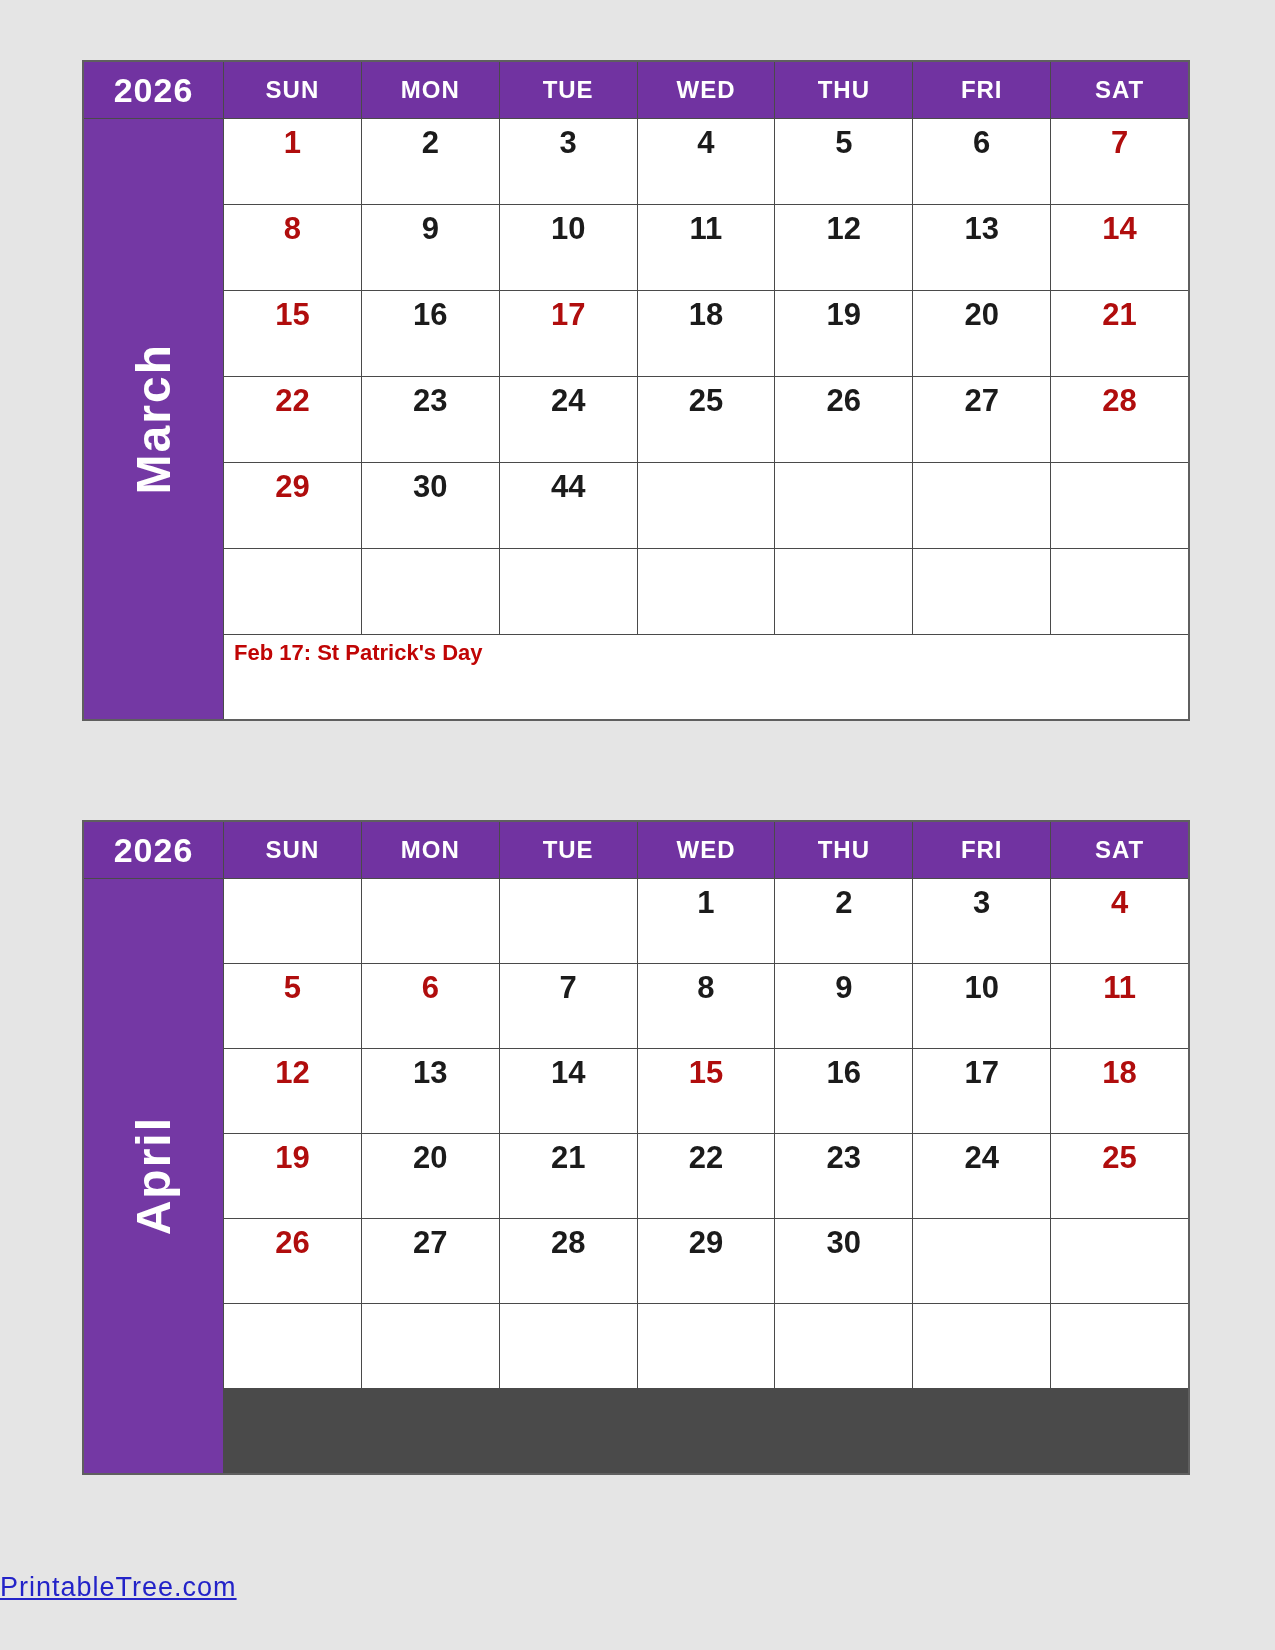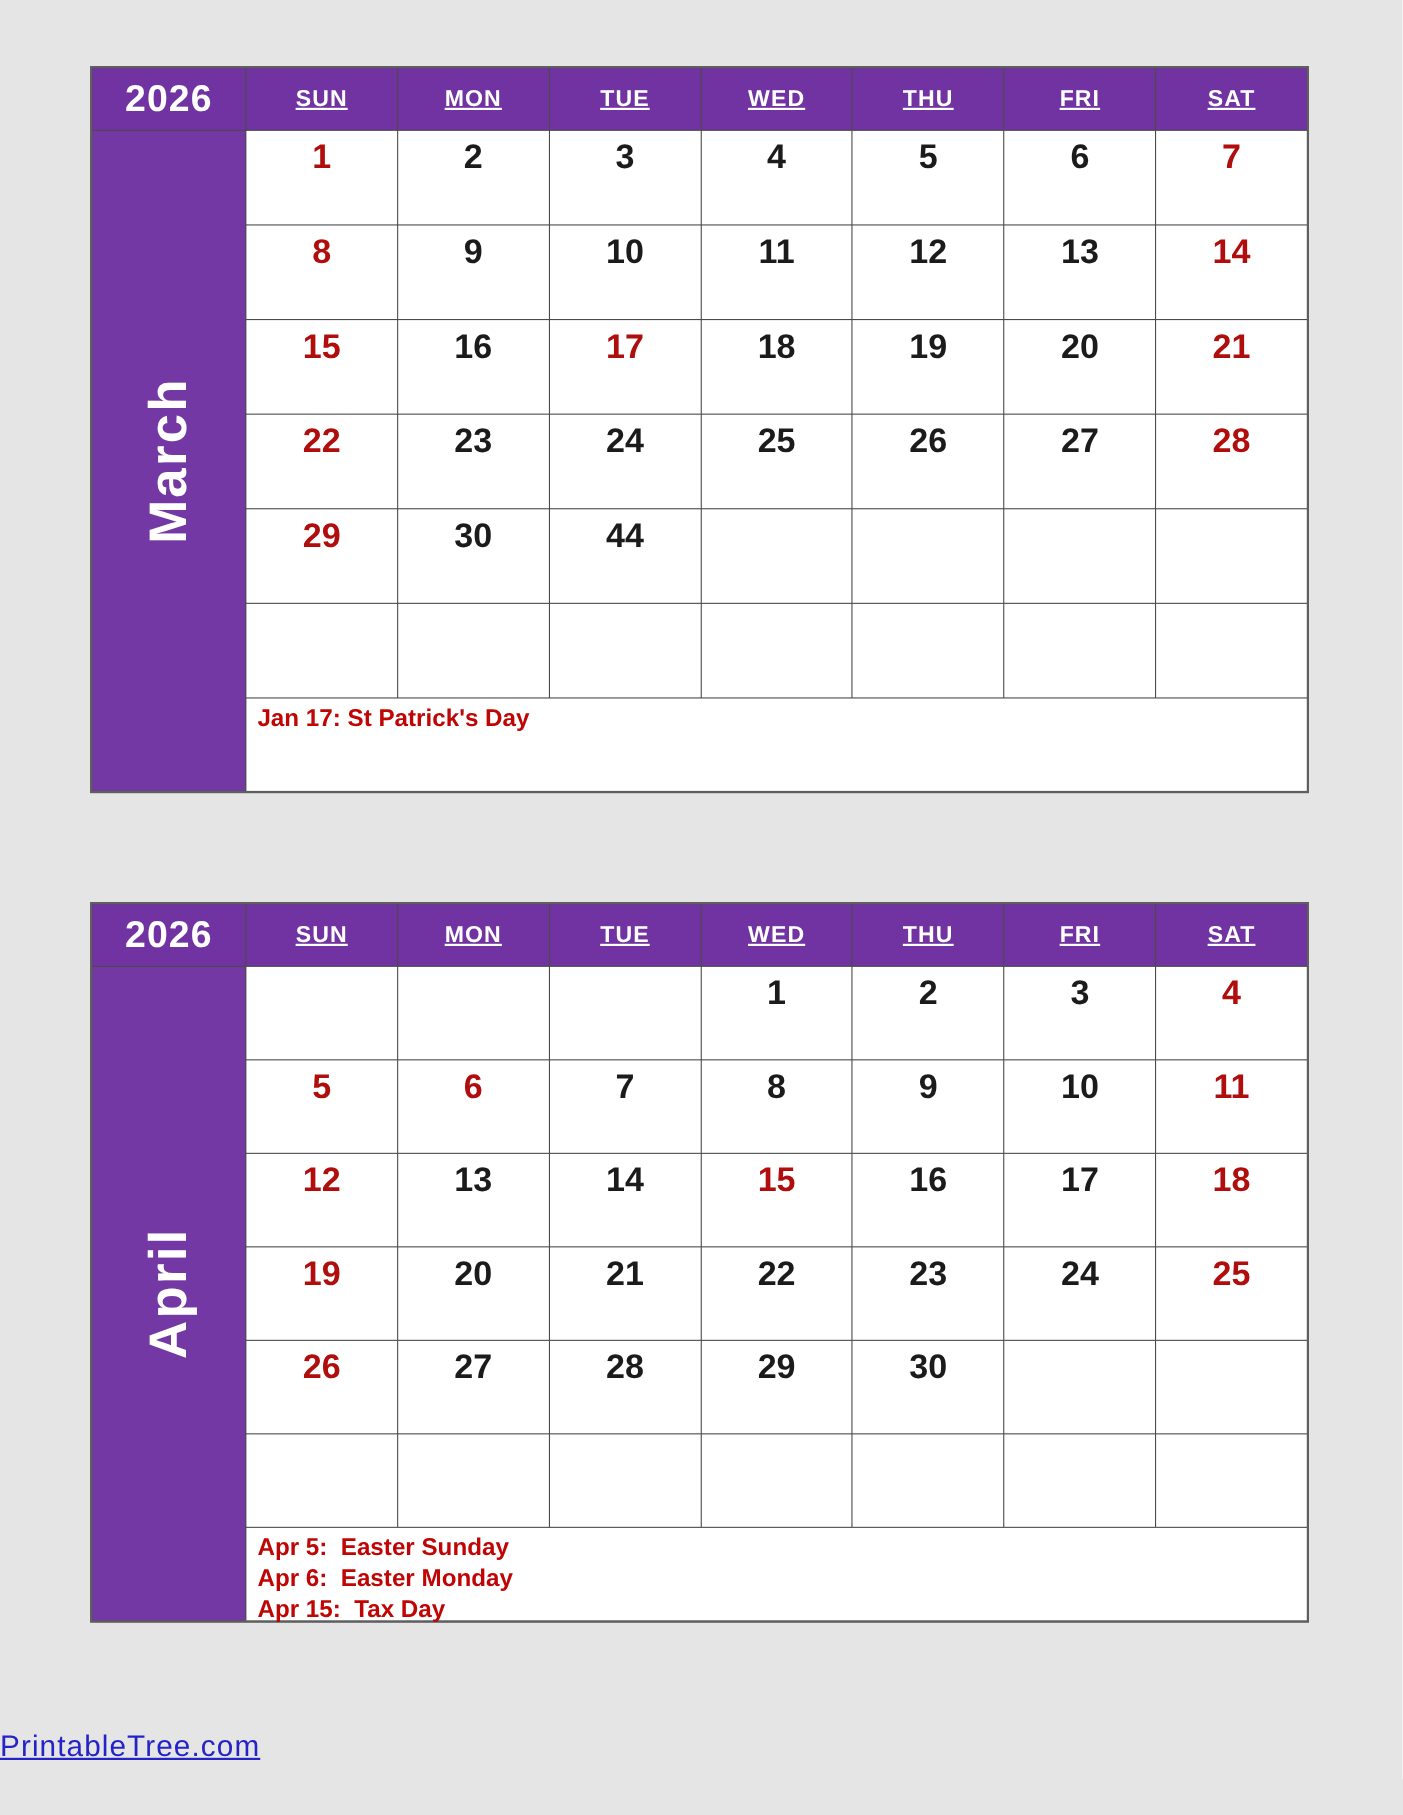--- a/index.html
+++ b/index.html
@@ -32,24 +32,24 @@
     background: var(--purple);
     color: #ffffff;
     font-size: 34px;
     font-weight: bold;
     display: flex; align-items: center; justify-content: center;
     letter-spacing: 1px;
   }
   .dow-cell {
     background: var(--purple);
     color: #ffffff;
-    font-size: 21px;
+    font-size: 24px;
     font-weight: bold;
     letter-spacing: 1px;
-    display: flex; align-items: center; justify-content: center; text-decoration: underline;
+    display: flex; align-items: center; justify-content: center;
   }
   .sidebar {
     grid-column: 1;
     grid-row: 2 / span 7;
     background: var(--purple-side);
     display: flex; align-items: center; justify-content: center;
   }
   .month-text {
     color: #ffffff;
     font-size: 48px;
@@ -97,21 +97,21 @@
 </head>
 <body>
 
 <div class="page">
 
   <div class="cal" style="top:60px; --wh:85px; --nh:84px;">
     <div class="year-cell">2026</div>
     <div class="sidebar">
       <span class="month-text">March</span>
     </div>
-    <div class="notes">Jan 17: St Patrick's Day</div>
+    <div class="notes">Feb 17: St Patrick's Day</div>
   <div class="dow-cell" style="grid-area: 1 / 2;">SUN</div>
       <div class="dow-cell" style="grid-area: 1 / 3;">MON</div>
       <div class="dow-cell" style="grid-area: 1 / 4;">TUE</div>
       <div class="dow-cell" style="grid-area: 1 / 5;">WED</div>
       <div class="dow-cell" style="grid-area: 1 / 6;">THU</div>
       <div class="dow-cell" style="grid-area: 1 / 7;">FRI</div>
       <div class="dow-cell" style="grid-area: 1 / 8;">SAT</div>
       <div class="day-cell red" style="grid-area: 2 / 2;">1</div>
       <div class="day-cell" style="grid-area: 2 / 3;">2</div>
       <div class="day-cell" style="grid-area: 2 / 4;">3</div>
@@ -154,23 +154,20 @@
       <div class="day-cell" style="grid-area: 7 / 6;"></div>
       <div class="day-cell" style="grid-area: 7 / 7;"></div>
       <div class="day-cell" style="grid-area: 7 / 8;"></div>
     </div>
 
   <div class="cal" style="top:820px; --wh:84px; --nh:84px;">
     <div class="year-cell">2026</div>
     <div class="sidebar">
       <span class="month-text">April</span>
     </div>
-    <div class="notes">Apr 5:  Easter Sunday
-Apr 6:  Easter Monday
-Apr 15:  Tax Day</div>
   <div class="dow-cell" style="grid-area: 1 / 2;">SUN</div>
       <div class="dow-cell" style="grid-area: 1 / 3;">MON</div>
       <div class="dow-cell" style="grid-area: 1 / 4;">TUE</div>
       <div class="dow-cell" style="grid-area: 1 / 5;">WED</div>
       <div class="dow-cell" style="grid-area: 1 / 6;">THU</div>
       <div class="dow-cell" style="grid-area: 1 / 7;">FRI</div>
       <div class="dow-cell" style="grid-area: 1 / 8;">SAT</div>
       <div class="day-cell" style="grid-area: 2 / 2;"></div>
       <div class="day-cell" style="grid-area: 2 / 3;"></div>
       <div class="day-cell" style="grid-area: 2 / 4;"></div>

